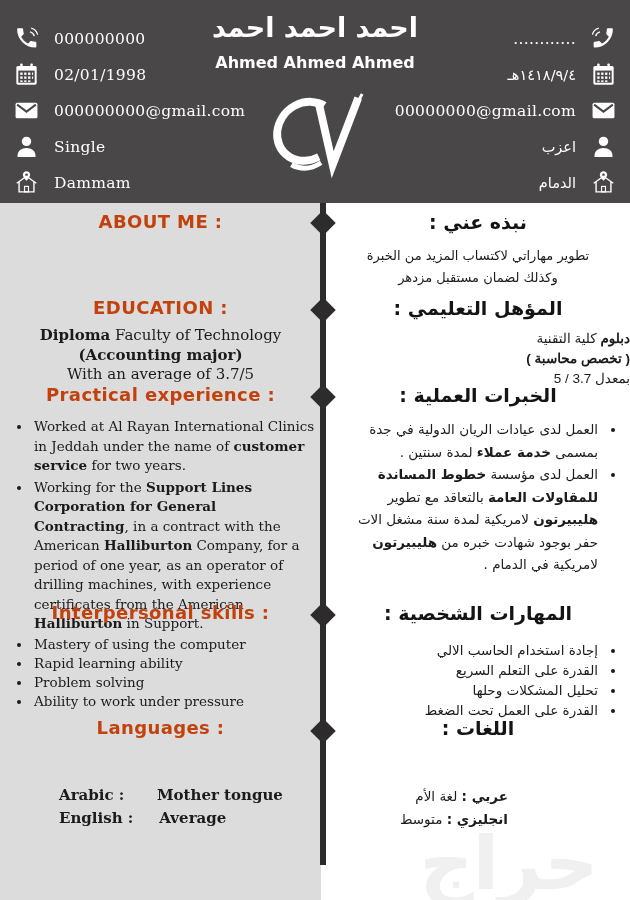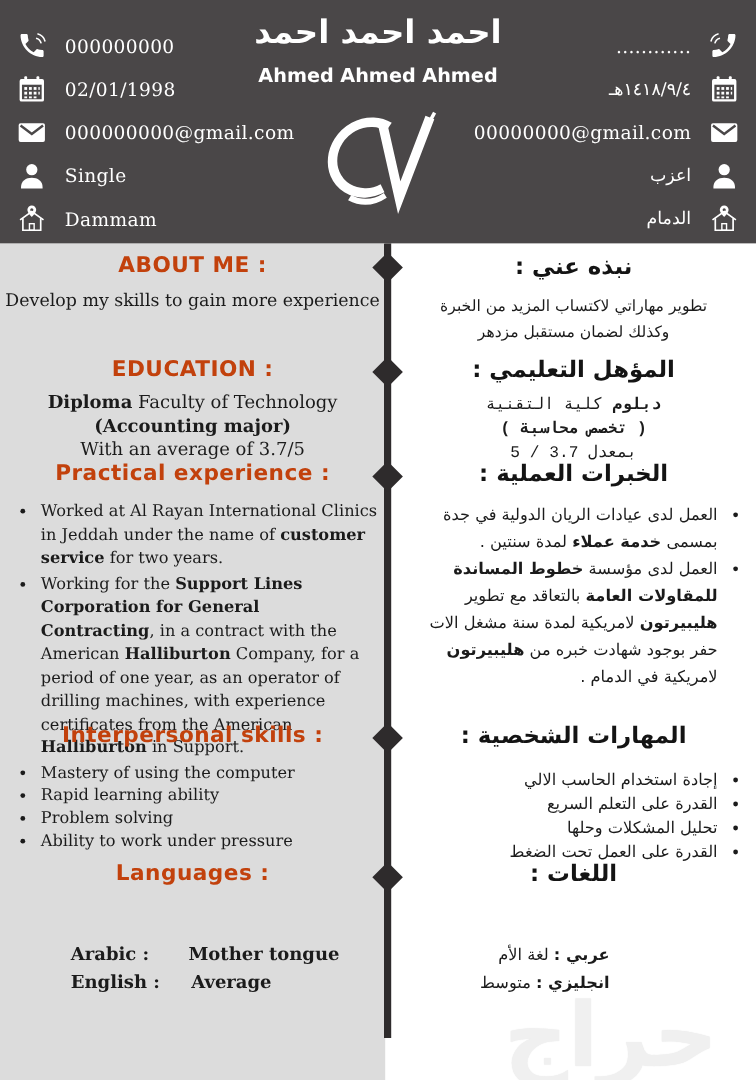--- a/index.html
+++ b/index.html
@@ -43,21 +43,21 @@
   .about-lines { margin-top:9px; text-align:center; font-size:14.5px; line-height:21px; }
   .edu-lines { margin-top:8px; text-align:center; font-size:15px; line-height:19.5px; }
   .b { font-weight:700; }
 
   ul.en-list { margin:12px 6px 0 32px; list-style:disc outside; }
   ul.en-list li { font-size:13.5px; line-height:19.5px; padding-left:2px; margin-bottom:2px; }
   ul.skills-en li { line-height:19px; margin-bottom:0; }
 
   .about-ar { margin-top:12px; text-align:center; font-family:"DejaVu Sans", sans-serif;
               font-size:13px; line-height:22px; }
-  .edu-ar { margin-top:10px; text-align:center; font-family:Liberation Mono, monospace;
+  .edu-ar { margin-top:10px; text-align:right; font-family:Liberation Sans, sans-serif;
             font-size:13.5px; line-height:20px; }
   ul.ar-list { margin:12px 30px 0 10px; list-style:disc outside;
                font-family:"DejaVu Sans", sans-serif; }
   ul.ar-list li { font-size:13.5px; line-height:22.5px; padding-right:2px; }
   ul.skills-ar { margin-top:16px; }
   ul.skills-ar li { line-height:20px; }
 
   .lang-rows-en { margin:46px 0 0 59px; }
   .lang-row-en { display:flex; gap:26px; font-size:15px; font-weight:700; line-height:23px; }
   .lang-row-en .lbl { min-width:72px; }
@@ -230,21 +230,20 @@
   <div class="divider"></div>
   <div class="diamond" style="top:214px"></div>
   <div class="diamond" style="top:301px"></div>
   <div class="diamond" style="top:388px"></div>
   <div class="diamond" style="top:606px"></div>
   <div class="diamond" style="top:722px"></div>
 
   <div class="sec" style="top:211px">
     <div class="h-en">ABOUT ME :</div>
     <div class="about-lines">
-      <div>Develop my skills to gain more experience</div>
     </div>
   </div>
 
   <div class="sec" style="top:297px">
     <div class="h-en">EDUCATION :</div>
     <div class="edu-lines">
       <div><span class="b">Diploma</span><span>  Faculty of Technology</span></div>
       <div class="b">(Accounting major)</div>
       <div>With an average of 3.7/5</div>
     </div>

